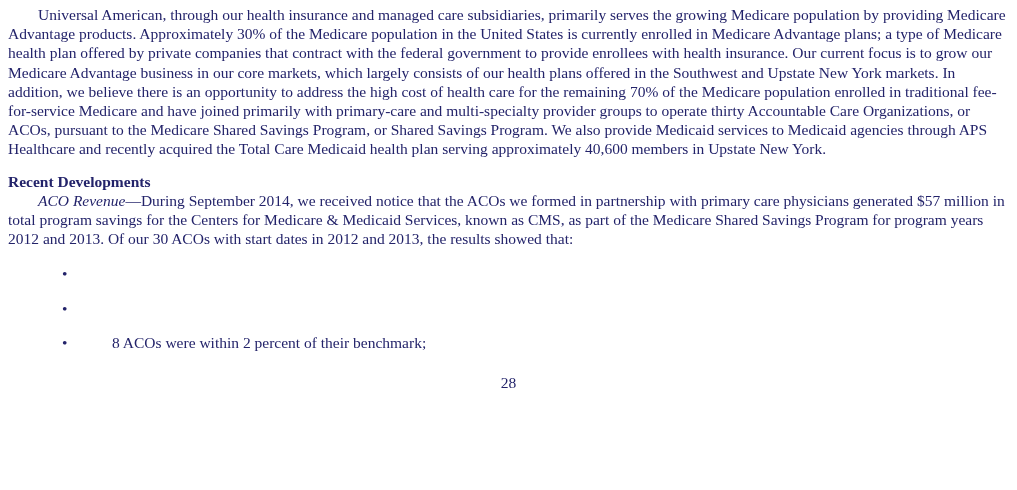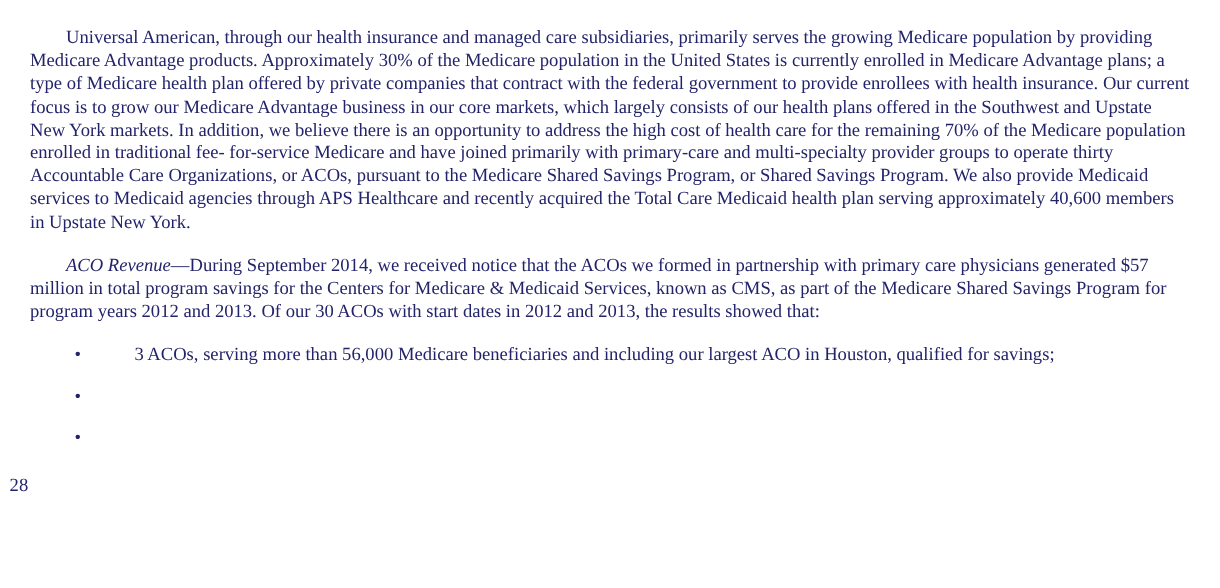--- a/index.html
+++ b/index.html
@@ -24,21 +24,21 @@
     text-align: left;
   }
   .heading {
     font-weight: bold;
     margin: 0;
   }
   .heading--recent {
     margin-top: 13px;
   }
   p.body-para {
-    margin: 17px;
+    margin: 0;
     text-indent: 30px;
   }
   .para-overview {
     margin-top: 16px;
   }
   .para-aco {
     margin-top: 15px;
   }
   .lead-phrase {
     font-weight: normal;
@@ -57,46 +57,47 @@
   .bullet-marker {
     flex: 0 0 50px;
     margin-left: 54px;
   }
   .bullet-text {
     flex: 1 1 auto;
     padding-right: 10px;
   }
   .page-number {
     margin-top: 21px;
-    text-align: left;
+    text-align: center;
   }
 </style>
 </head>
 <body>
 
 <div class="page">
 
 
   <p class="body-para para-overview">Universal American, through our health insurance and managed care subsidiaries, primarily serves the growing Medicare population by providing Medicare Advantage products. Approximately 30% of the Medicare population in the United States is currently enrolled in Medicare Advantage plans; a type of Medicare health plan offered by private companies that contract with the federal government to provide enrollees with health insurance. Our current focus is to grow our Medicare Advantage business in our core markets, which largely consists of our health plans offered in the Southwest and Upstate New York markets. In addition, we believe there is an opportunity to address the high cost of health care for the remaining 70% of the Medicare population enrolled in traditional fee- for-service Medicare and have joined primarily with primary-care and multi-specialty provider groups to operate thirty Accountable Care Organizations, or ACOs, pursuant to the Medicare Shared Savings Program, or Shared Savings Program. We also provide Medicaid services to Medicaid agencies through APS Healthcare and recently acquired the Total Care Medicaid health plan serving approximately 40,600 members in Upstate New York.</p>
 
+  <div class="heading heading--recent">Recent Developments</div>
 
   <p class="body-para para-aco"><span class="lead-phrase">ACO Revenue</span><span>—During September 2014, we received notice that the ACOs we formed in partnership with primary care physicians generated $57 million in total program savings for the Centers for Medicare &amp; Medicaid Services, known as CMS, as part of the Medicare Shared Savings Program for program years 2012 and 2013. Of our 30 ACOs with start dates in 2012 and 2013, the results showed that:</span></p>
 
   <div class="bullet-list">
-
-    <div class="bullet-row">
-      <span class="bullet-marker">•</span>
-      <span class="bullet-text">3 ACOs, serving more than 56,000 Medicare beneficiaries and including our largest ACO in Houston, qualified for savings;</span>
-    </div>
 
     <div class="bullet-row">
       <span class="bullet-marker">•</span>
     </div>
 
     <div class="bullet-row">
       <span class="bullet-marker">•</span>
     </div>
 
+    <div class="bullet-row">
+      <span class="bullet-marker">•</span>
+      <span class="bullet-text">8 ACOs were within 2 percent of their benchmark;</span>
+    </div>
+
   </div>
 
   <div class="page-number">28</div>
 
 </div>
 
 </body></html>

